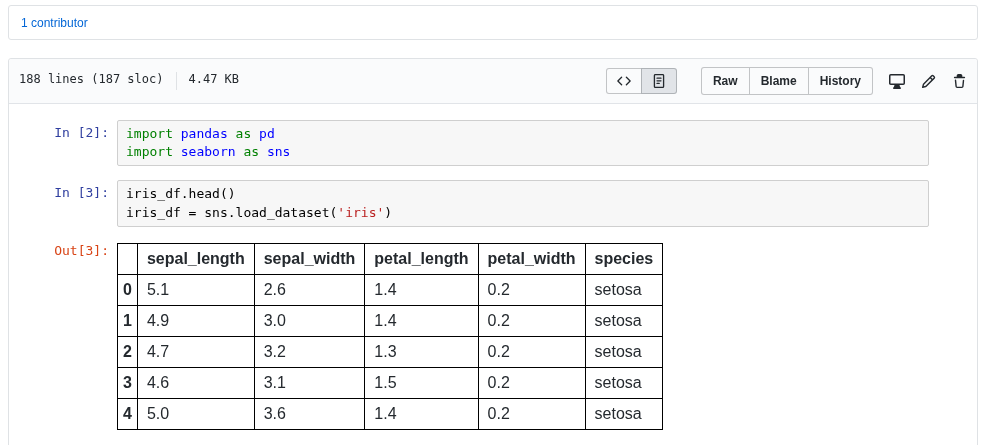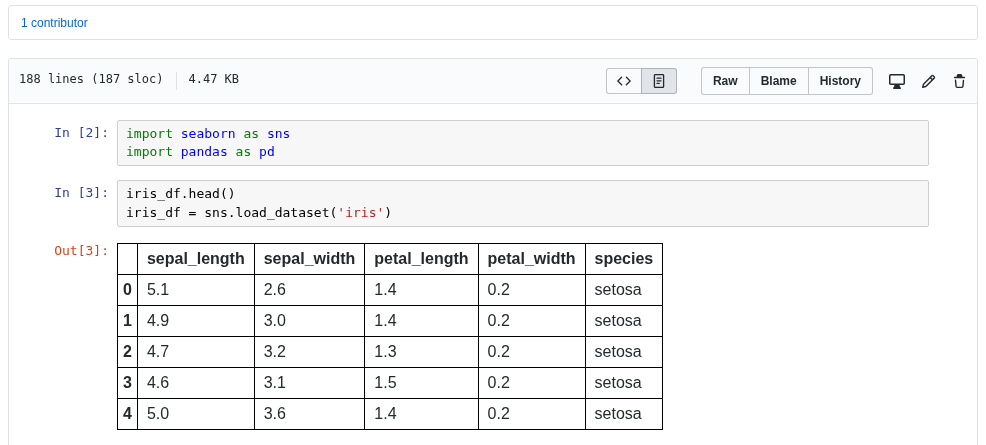--- a/index.html
+++ b/index.html
@@ -129,22 +129,22 @@
             </svg>
         </button>
       </div>
     </div>
 
     <div class="notebook">
 
       <div class="nb-row">
         <div class="prompt in">In [2]:</div>
         <div class="code-box">
+          <div class="code-line"><span class="tok-kw">import</span><span class="tok-nm"> pandas </span><span class="tok-kw">as</span><span class="tok-nm"> pd</span></div>
           <div class="code-line"><span class="tok-kw">import</span><span class="tok-nm"> seaborn </span><span class="tok-kw">as</span><span class="tok-nm"> sns</span></div>
-          <div class="code-line"><span class="tok-kw">import</span><span class="tok-nm"> pandas </span><span class="tok-kw">as</span><span class="tok-nm"> pd</span></div>
         </div>
       </div>
 
       <div class="nb-row">
         <div class="prompt in">In [3]:</div>
         <div class="code-box">
           <div class="code-line"><span class="tok-pl">iris_df.head()</span></div>
           <div class="code-line"><span class="tok-pl">iris_df = sns.load_dataset(</span><span class="tok-str">'iris'</span><span class="tok-pl">)</span></div>
         </div>
       </div>

